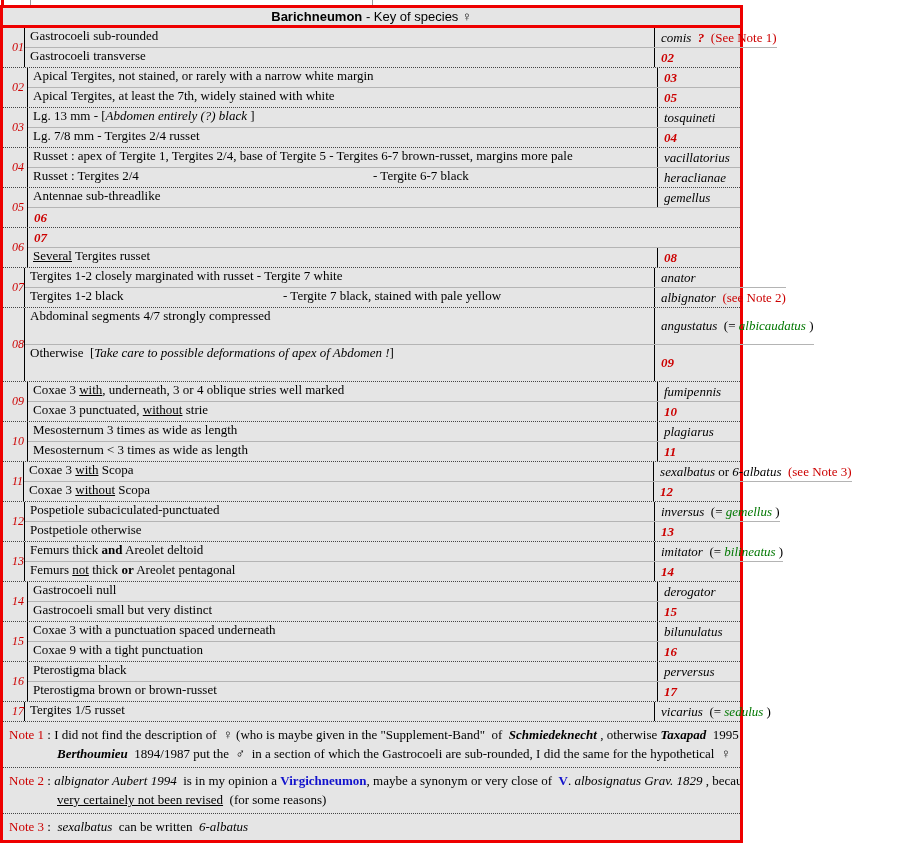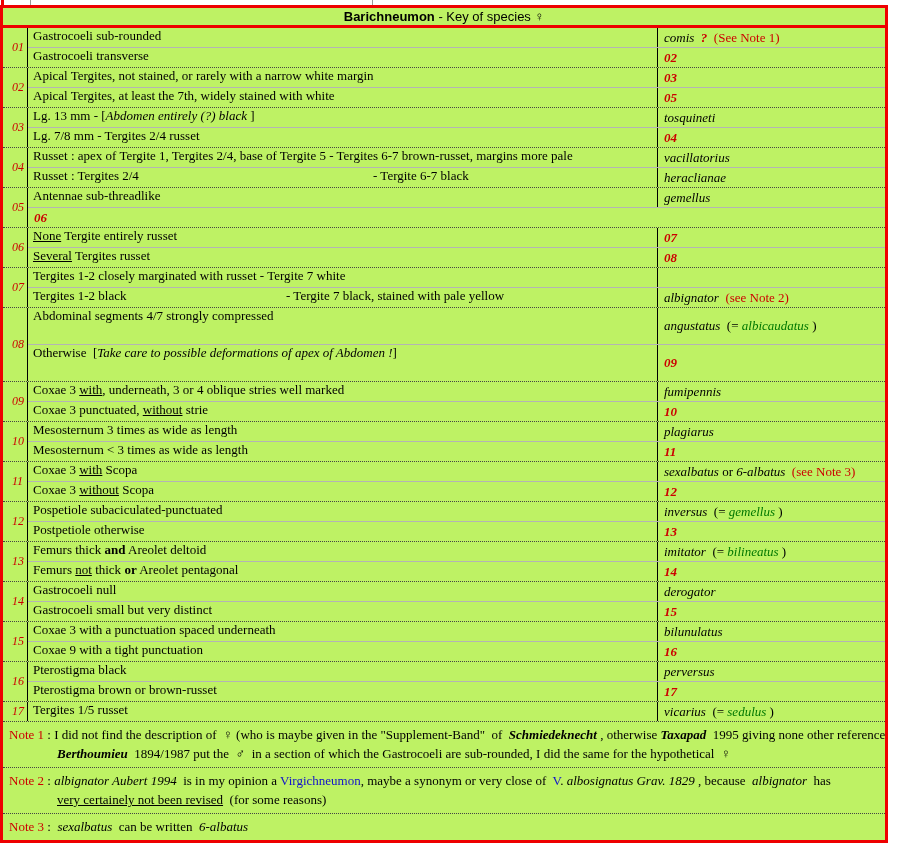--- a/index.html
+++ b/index.html
@@ -6,21 +6,21 @@
   body{width:921px;height:863px;overflow:hidden;
        font-family:"Liberation Serif","DejaVu Serif",serif;font-size:13px;color:#000;}
   .page{position:relative;width:921px;height:863px;}
 
   
   .top-sliver{position:relative;height:5px;background:#fff;}
   .top-sliver .redv{position:absolute;left:1px;top:0;width:3px;height:5px;background:#ee0000;}
   .top-sliver .grayv1{position:absolute;left:30px;top:0;width:1px;height:5px;background:#999;}
   .top-sliver .grayv2{position:absolute;left:372px;top:0;width:1px;height:5px;background:#999;}
 
-  .keytable{box-sizing:border-box;width:888px;border:3px solid #ee0000;background:#bef264;}
+  .keytable{box-sizing:border-box;width:743px;border:3px solid #ee0000;background:#e5e5e5;}
 
   .title-row{height:17px;line-height:17px;text-align:center;border-bottom:3px solid #ee0000;
              font-family:"Liberation Sans","DejaVu Sans",sans-serif;font-size:13px;}
   .title-row .genus{font-weight:bold;}
 
   .couplet{display:flex;border-bottom:1px dotted #444;}
   .num{width:25px;border-right:1px solid #000;display:flex;align-items:center;justify-content:flex-start;
        padding-left:9px;box-sizing:border-box;color:#cc0000;font-weight:normal;font-style:italic;font-size:12px;}
   .rows{flex:1;display:flex;flex-direction:column;}
   .row{display:flex;height:19px;}
@@ -29,21 +29,21 @@
   .desc{width:630px;box-sizing:border-box;padding-left:5px;display:flex;
         border-right:1px solid #000;overflow:hidden;white-space:pre;}
   .res{flex:1;padding-left:6px;display:flex;align-items:center;overflow:hidden;white-space:pre;}
   .p1{display:inline-block;overflow:hidden;white-space:pre;}
 
   .it{font-style:italic;}
   .bd{font-weight:bold;}
   .un{text-decoration:underline;}
   .red{color:#cc0000;}
   .green{color:#007700;}
-  .blue{color:#1111cc;}
+  .blue{color:#1111cc;font-weight:bold;}
 
   .note{border-bottom:1px dotted #444;padding:3px 0 4px 6px;line-height:19px;white-space:pre-wrap;}
   .note:last-child{border-bottom:none;}
   .note .line{white-space:pre;overflow:hidden;}
   .note .line2{padding-left:48px;}
 </style>
 </head>
 <body>
 
 <div class="page">
@@ -120,34 +120,34 @@
             </div>
             <div class="row">
               <div class="res"><span class="it bd red">06</span></div>
             </div>
           </div>
         </div>
         <div class="couplet">
           <div class="num">06</div>
           <div class="rows">
             <div class="row">
-              <div class="desc"><span class="un">None</span><span> Tergite entirely russet</span></div>
               <div class="res"><span class="it bd red">07</span></div>
             </div>
             <div class="row">
               <div class="desc"><span class="un">Several</span><span> Tergites russet</span></div>
               <div class="res"><span class="it bd red">08</span></div>
             </div>
           </div>
         </div>
         <div class="couplet">
           <div class="num">07</div>
           <div class="rows">
             <div class="row">
               <div class="desc"><span>Tergites 1-2 closely marginated with russet - Tergite 7 white</span></div>
+              <div class="res"><span class="it">anator</span></div>
             </div>
             <div class="row">
               <div class="desc"><span class="p1" style="width: 253px;"><span>Tergites 1-2 black</span></span><span class="p2"><span>- Tergite 7 black, stained with pale yellow</span></span></div>
               <div class="res"><span class="it">albignator</span><span class="red">  (see Note 2)</span></div>
             </div>
           </div>
         </div>
         <div class="couplet">
           <div class="num">08</div>
           <div class="rows">

